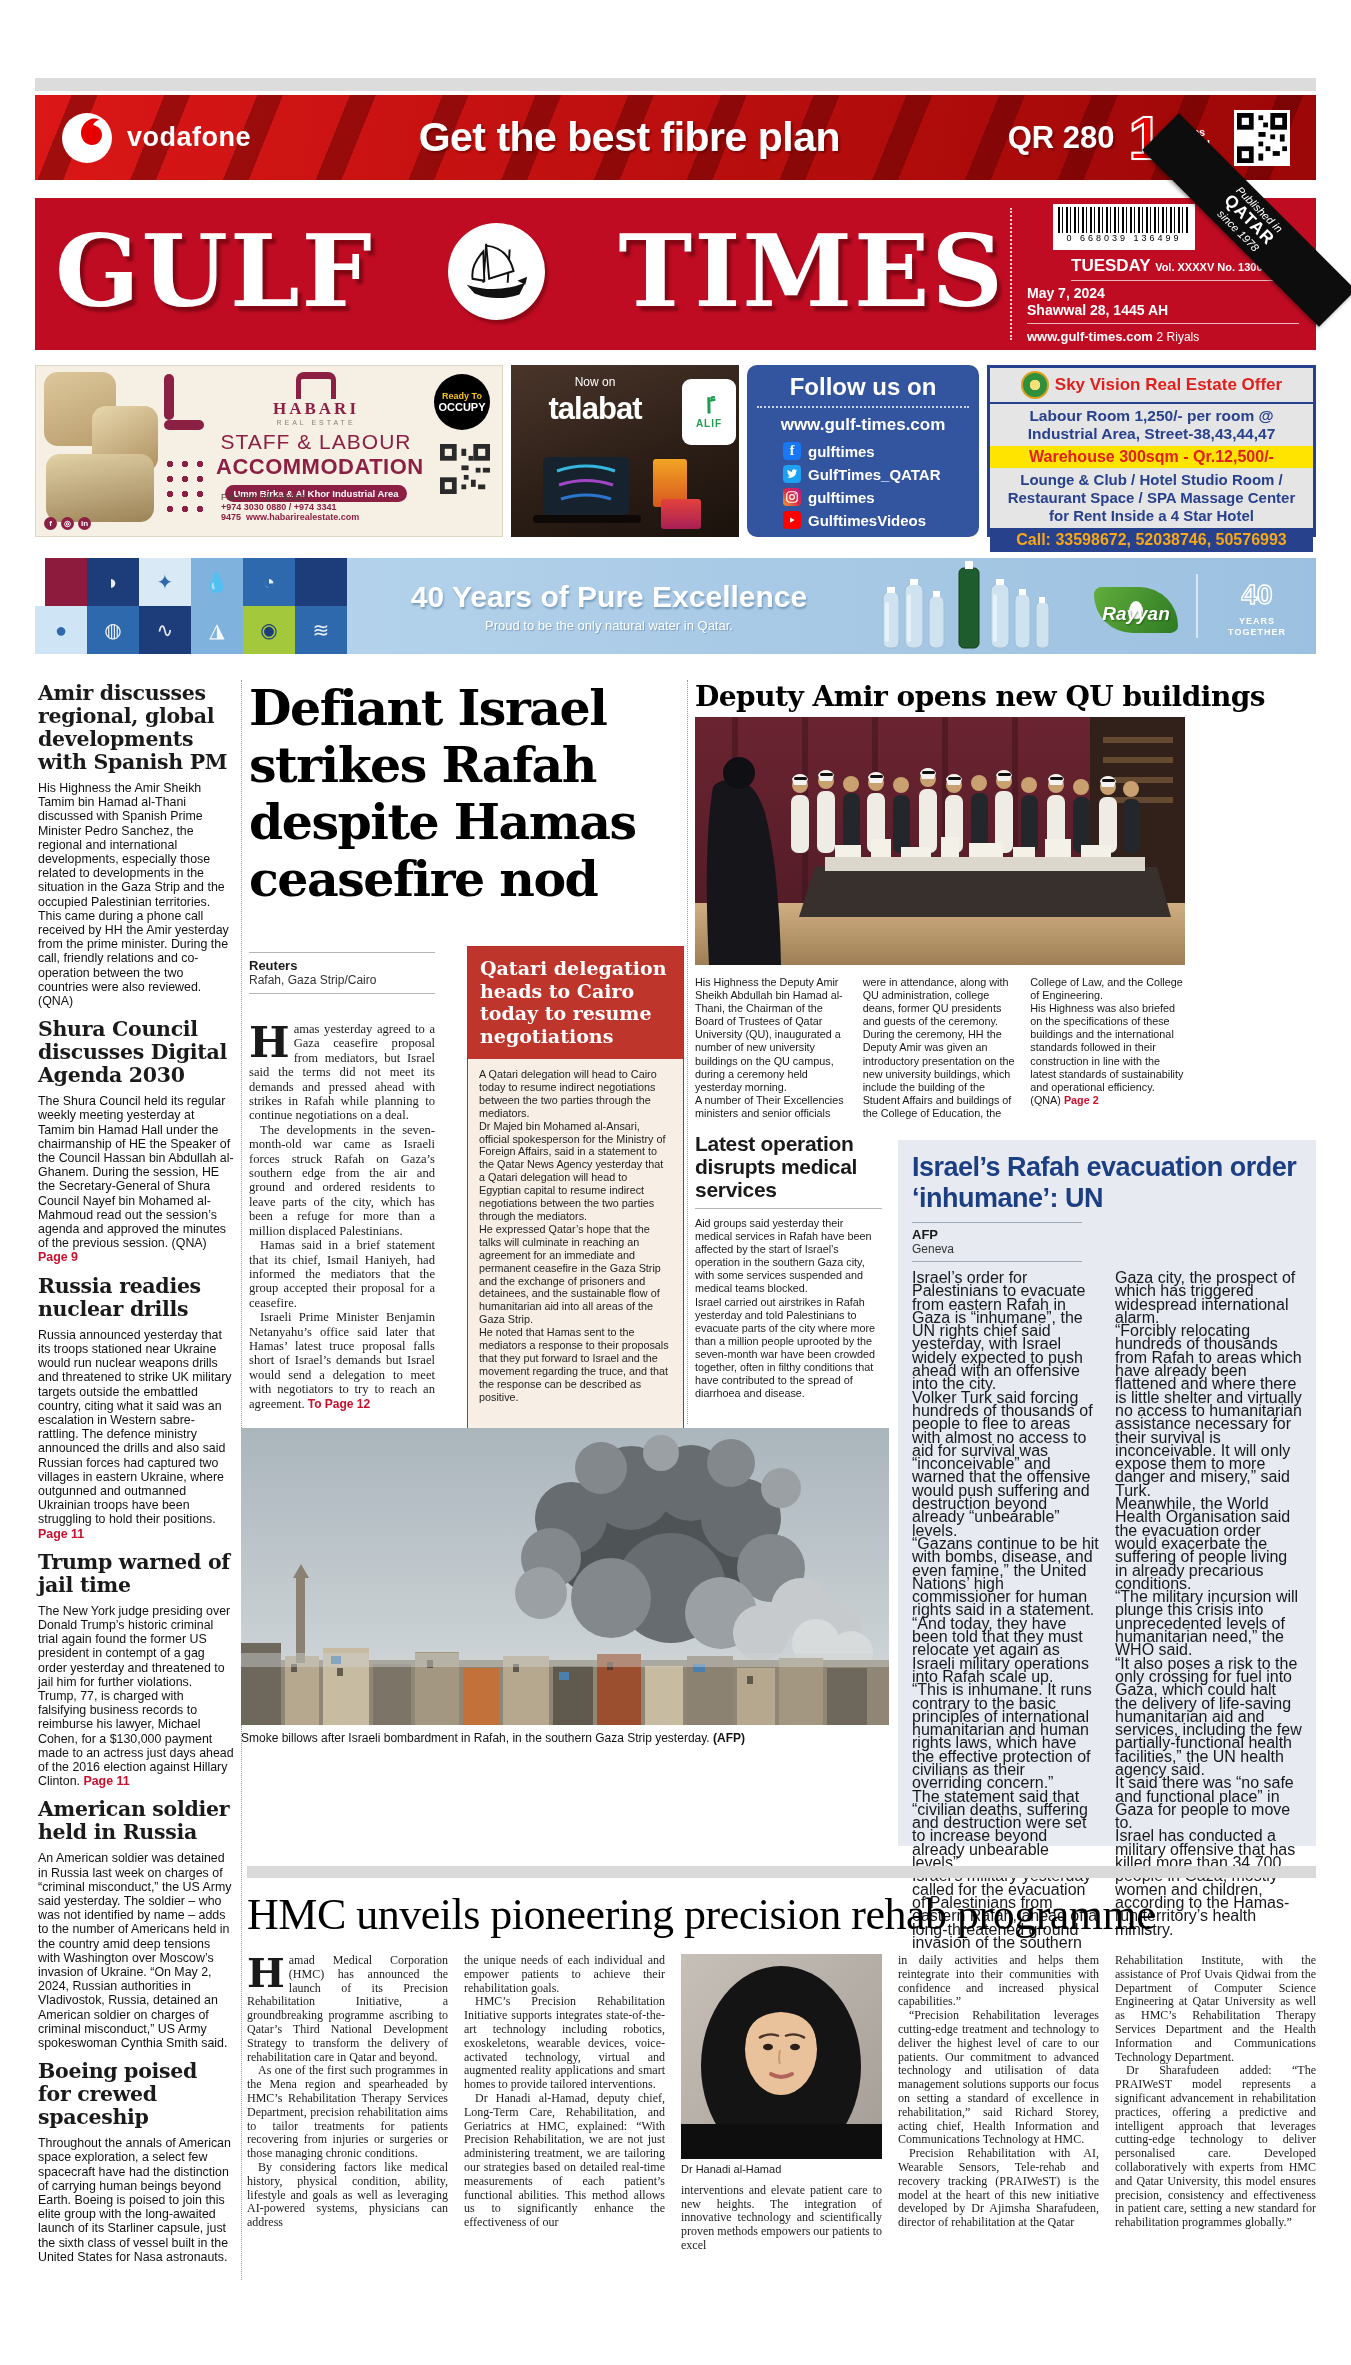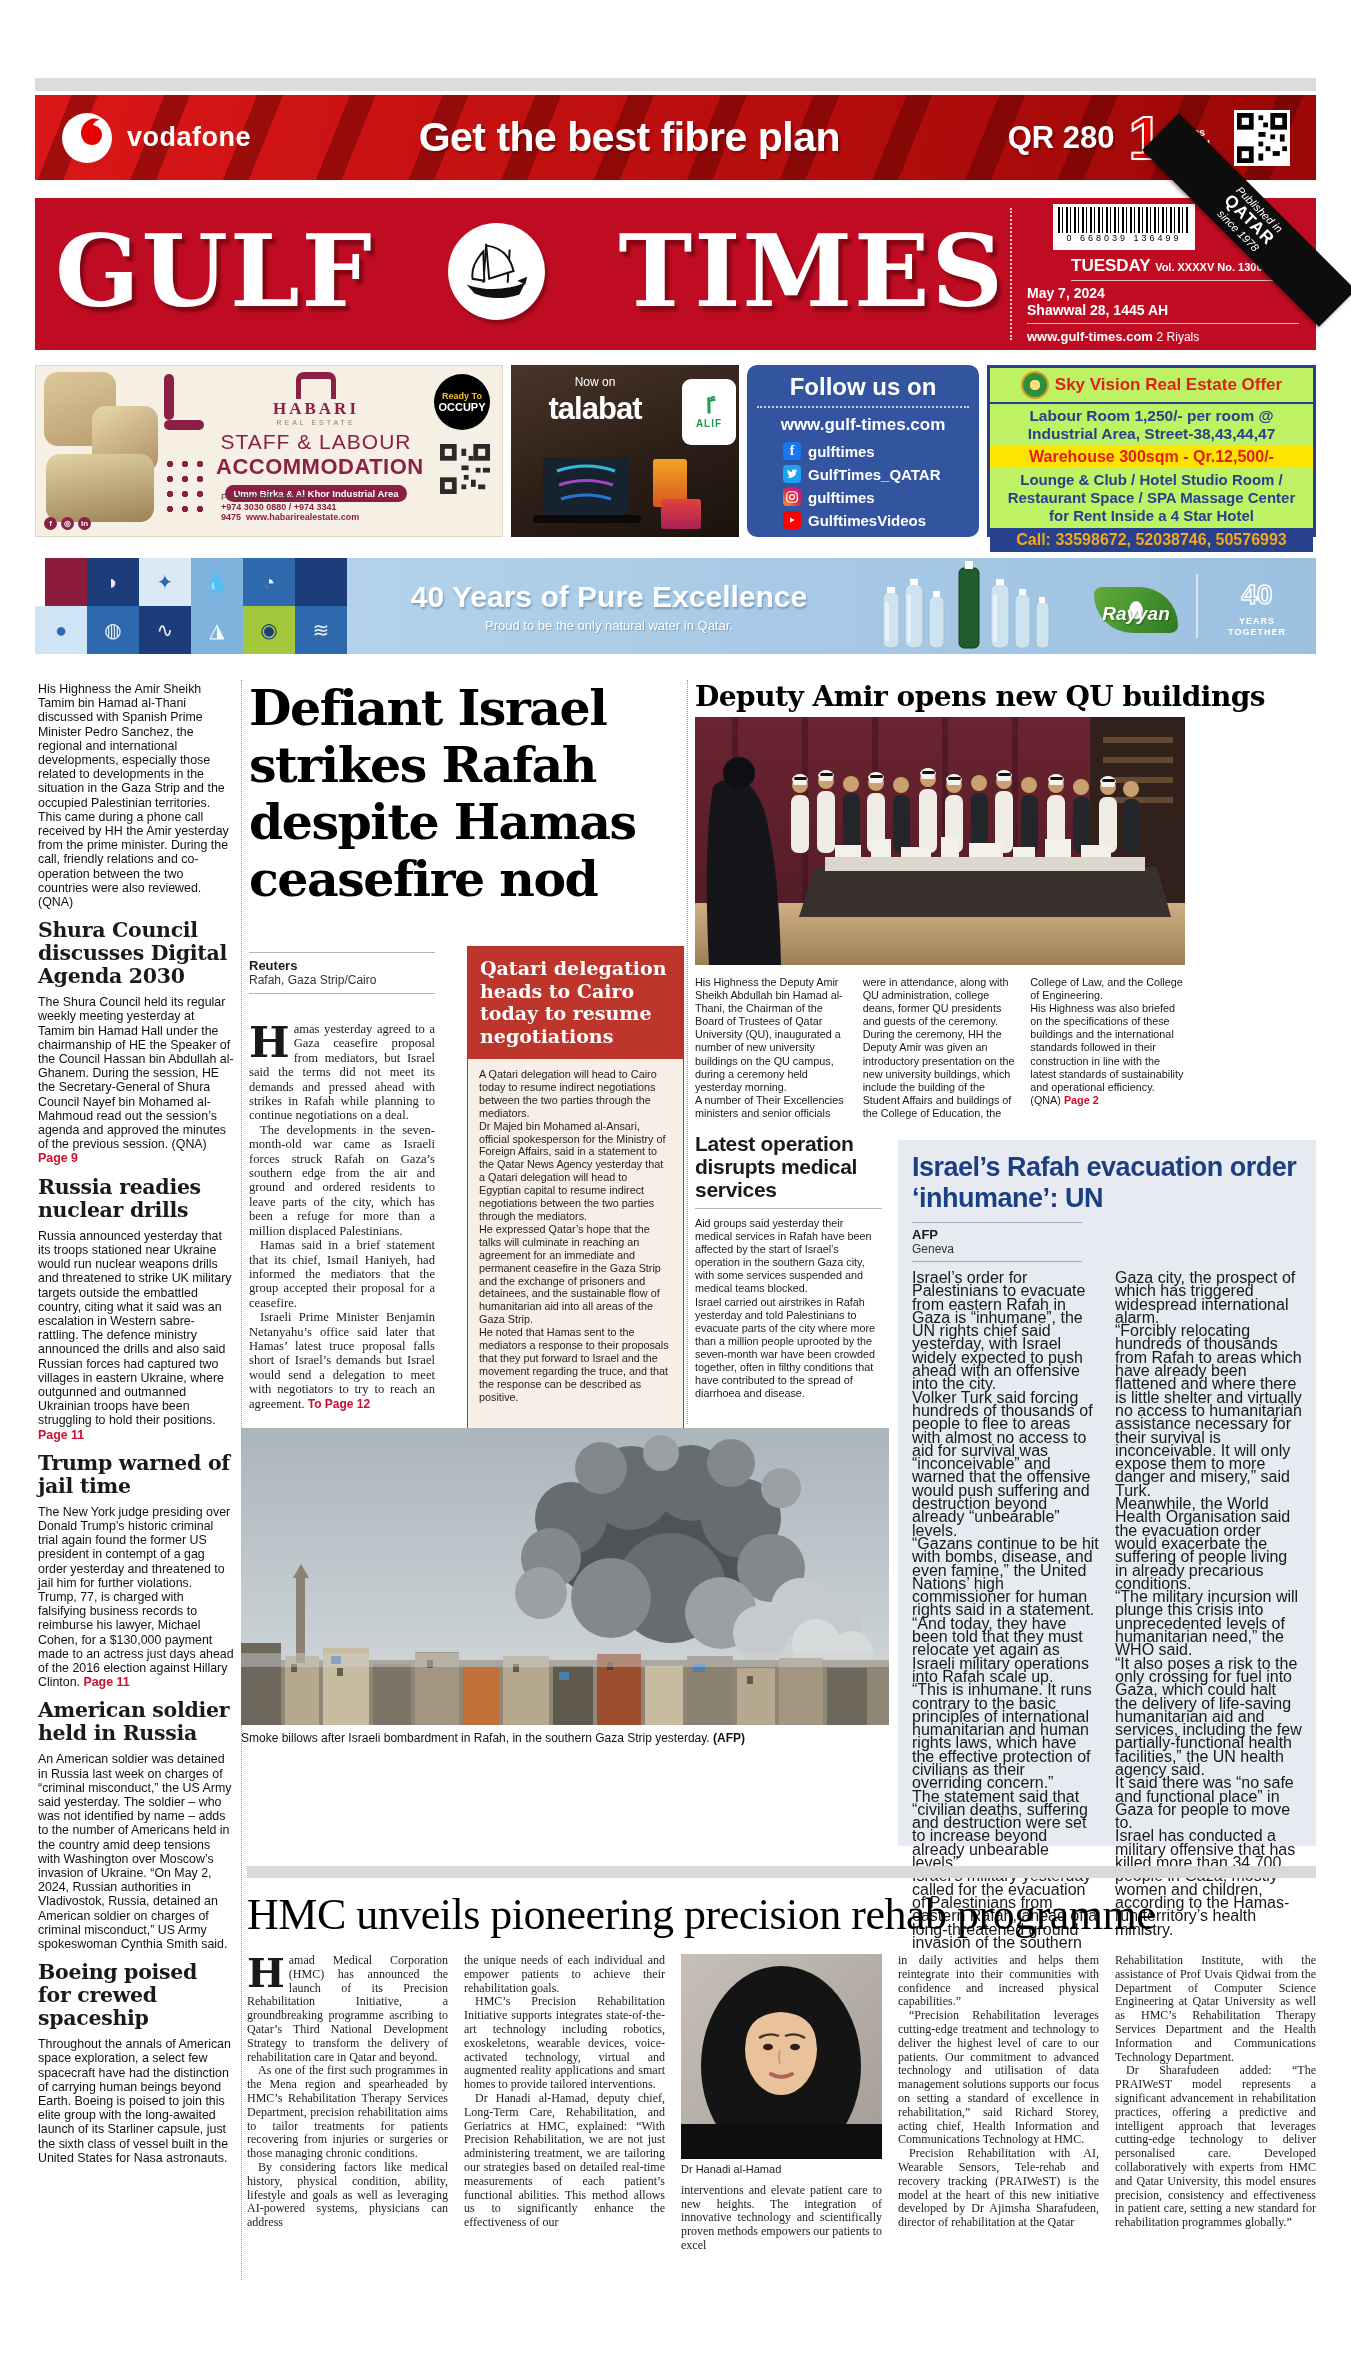--- a/index.html
+++ b/index.html
@@ -90,21 +90,21 @@
   .fl-title{text-align:center;font-size:24px;font-weight:bold;}
   .fl-dots{border-top:2px dotted rgba(255,255,255,.75);margin:5px 0 7px;}
   .fl-site{text-align:center;font-size:17px;font-weight:bold;margin-bottom:7px;}
   .fl-row{display:flex;align-items:center;gap:7px;margin:5px 0 0 26px;font-size:15px;font-weight:bold;}
   .fl-ic{width:18px;height:18px;border-radius:4px;display:flex;align-items:center;justify-content:center;flex:none;}
   .ic-fb{background:#1877f2;color:#fff;font-family:"Liberation Serif",serif;font-weight:bold;font-size:14px;}
   .ic-tw{background:#1da1f2;}
   .ic-ig{background:linear-gradient(45deg,#f09433,#e6683c,#dc2743,#cc2366,#bc1888);}
   .ic-yt{background:#ff0000;}
   
-  .sky{width:329px;background:#bef264;border:3px solid #28418c;box-sizing:border-box;text-align:center;display:flex;flex-direction:column;}
+  .sky{width:329px;background:#e5e5e5;border:3px solid #28418c;box-sizing:border-box;text-align:center;display:flex;flex-direction:column;}
   .sv-head{display:flex;align-items:center;justify-content:center;gap:6px;padding:3px 0;border-bottom:2px solid #28418c;}
   .sv-logo{width:24px;height:24px;border-radius:50%;background:radial-gradient(circle,#f5e07a 30%,#2e8f3c 31%);border:2px solid #d8a01e;}
   .sv-title{color:#e0201c;font-weight:bold;font-size:17px;}
   .sv-l1{color:#28418c;font-weight:bold;font-size:15.5px;line-height:18px;padding:3px 4px;}
   .sv-hl{background:#ffe400;color:#e0201c;font-weight:bold;font-size:16px;padding:2px 0;}
   .sv-l2{color:#28418c;font-weight:bold;font-size:15px;line-height:18px;padding:3px 6px;}
   .sv-call{background:#28418c;color:#f5a81c;font-weight:bold;font-size:16px;padding:3px 0;margin-top:auto;}
 
   
   .rayyan{left:35px;top:558px;width:1281px;height:96px;background:linear-gradient(90deg,#bcd8ee,#a9cae6 55%,#9cc1e0);
@@ -459,20 +459,21 @@
       <div class="t"><span>YEARS</span><br><span>TOGETHER</span></div>
     </div>
   </div>
 
   <div class="abs content">
     <div class="vr vr1"></div>
     <div class="vr vr2"></div>
 
     <div class="briefs">
       <div class="brief">
+        <div class="brief-title">Amir discusses regional, global developments with Spanish PM</div>
         <div class="brief-body"><span>His Highness the Amir Sheikh Tamim bin Hamad al-Thani discussed with Spanish Prime Minister Pedro Sanchez, the regional and international developments, especially those related to developments in the situation in the Gaza Strip and the occupied Palestinian territories. This came during a phone call received by HH the Amir yesterday from the prime minister. During the call, friendly relations and co-operation between the two countries were also reviewed. (QNA)</span> <span class="page-ref"></span></div>
       </div>
       <div class="brief">
         <div class="brief-title">Shura Council discusses Digital Agenda 2030</div>
         <div class="brief-body"><span>The Shura Council held its regular weekly meeting yesterday at Tamim bin Hamad Hall under the chairmanship of HE the Speaker of the Council Hassan bin Abdullah al-Ghanem. During the session, HE the Secretary-General of Shura Council Nayef bin Mohamed al-Mahmoud read out the session’s agenda and approved the minutes of the previous session. (QNA)</span> <span class="page-ref">Page 9</span></div>
       </div>
       <div class="brief">
         <div class="brief-title">Russia readies nuclear drills</div>
         <div class="brief-body"><span>Russia announced yesterday that its troops stationed near Ukraine would run nuclear weapons drills and threatened to strike UK military targets outside the embattled country, citing what it said was an escalation in Western sabre-rattling. The defence ministry announced the drills and also said Russian forces had captured two villages in eastern Ukraine, where outgunned and outmanned Ukrainian troops have been struggling to hold their positions.</span> <span class="page-ref">Page 11</span></div>
       </div>

